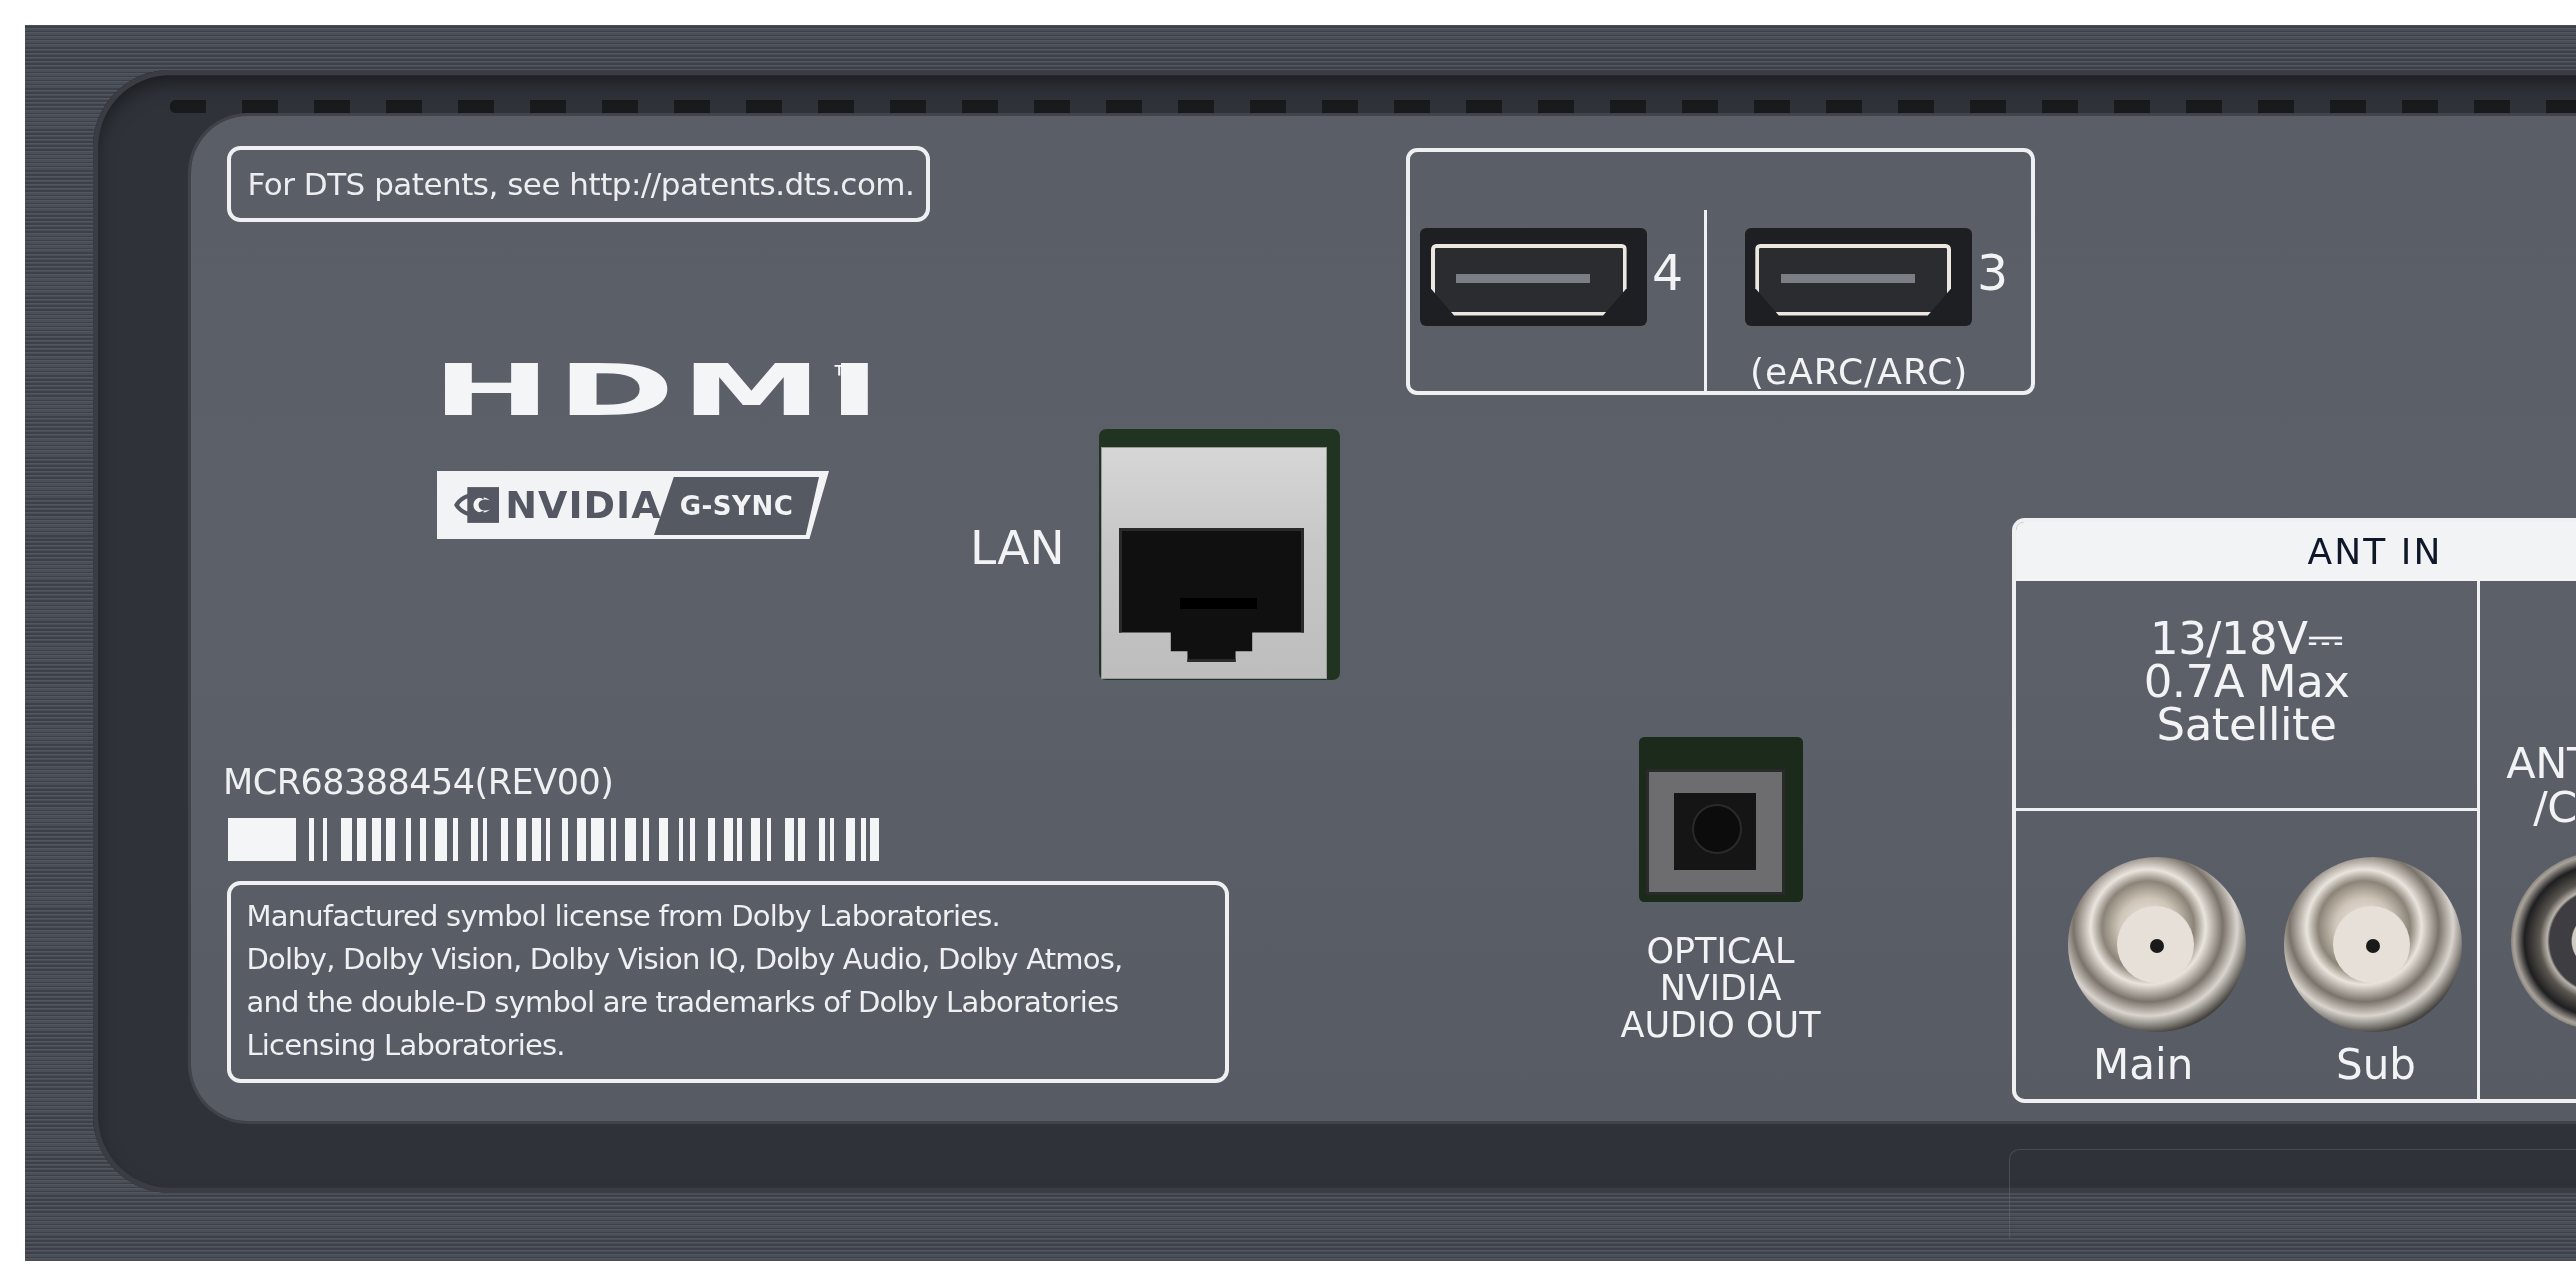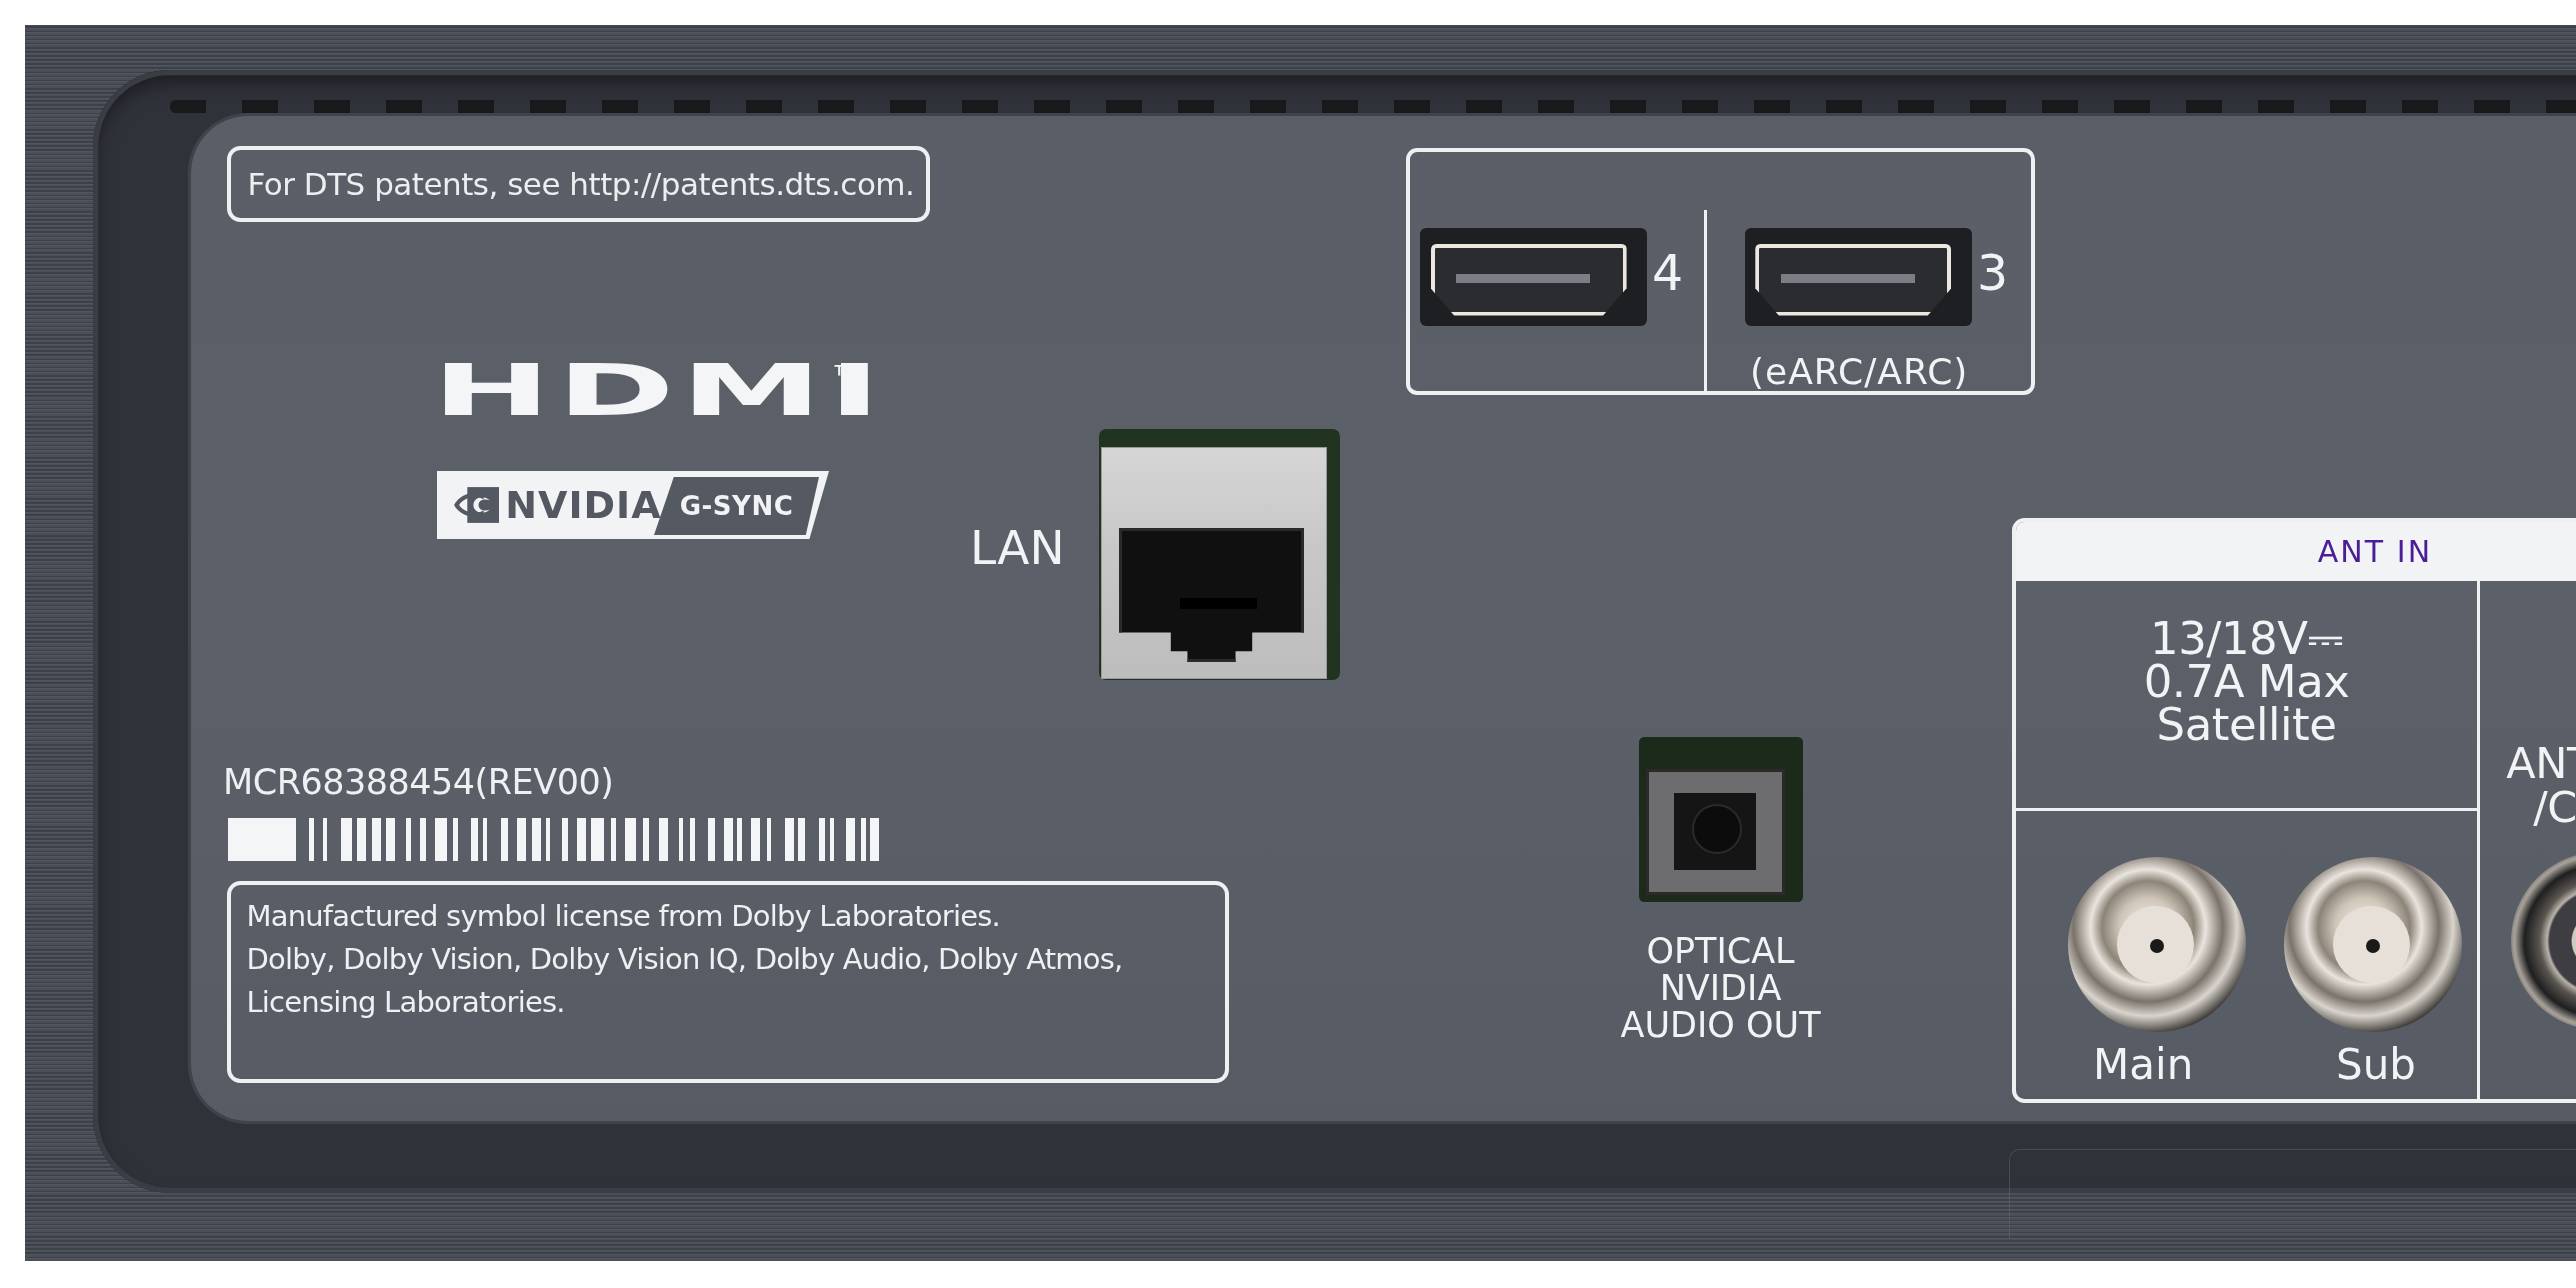--- a/index.html
+++ b/index.html
@@ -81,21 +81,21 @@
   
   .opt-housing { left: 1639px; top: 737px; width: 164px; height: 165px; background: #1c2a1c; border-radius: 5.2px; }
   .opt-body { left: 1646px; top: 769px; width: 139px; height: 126px; background: #6d6d70; border: 3.1px solid #2a2a2a; box-sizing: border-box; }
   .opt-hole { left: 1674px; top: 793px; width: 82px; height: 77px; background: #151515; }
   .opt-lens { left: 1692px; top: 804px; width: 46px; height: 46px; background: #0c0c0c; border-radius: 50%; border: 2.1px solid #2a2a2a; }
   .opt-label { left: 1597px; top: 933px; width: 247px; text-align: center; font-size: 35px; line-height: 37px; color: #f2f3f4; }
 
   
   .ant-group { left: 2012px; top: 518px; width: 726px; height: 585px; border: 4.1px solid #eef0f2; border-radius: 12.4px; box-sizing: border-box; overflow: hidden; }
   .ant-header { position: absolute; left: 0; top: 0; width: 100%; height: 59px; background: #f2f3f5; display: flex; align-items: center; justify-content: center; }
-  .ant-title { font-size: 30px; color: #4c1d95; letter-spacing: 2.1px; }
+  .ant-title { font-size: 36px; color: #0f172a; letter-spacing: 2.1px; }
   .ant-vdivider { position: absolute; left: 461px; top: 59px; width: 3.1px; height: 526px; background: #eef0f2; }
   .ant-hdivider { position: absolute; left: 0; top: 286px; width: 461px; height: 3.1px; background: #eef0f2; }
   .sat-spec { position: absolute; left: 0; top: 95px; width: 461px; text-align: center; font-size: 45px; line-height: 43px; color: #f2f3f4; letter-spacing: -0.5px; }
   .antcable { position: absolute; left: 464px; top: 219px; width: 258px; text-align: center; font-size: 43px; line-height: 44px; color: #f2f3f4; letter-spacing: -0.5px; }
   .coax { position: absolute; width: 178px; height: 175px; border-radius: 50%; background: radial-gradient(circle at 45% 40%, #f5f1ea 0%, #cfc6b9 20%, #8c8478 32%, #e9e4dd 40%, #7a736b 52%, #d9d4cd 62%, #3a3733 75%, #1e1d1b 100%); }
   .coax-inner { position: absolute; left: 49px; top: 49px; width: 77px; height: 77px; border-radius: 50%; background: #e6e0d8; }
   .coax-pin { position: absolute; left: 82px; top: 82px; width: 14.4px; height: 14.4px; border-radius: 50%; background: #1a1a1a; }
   .iec { position: absolute; width: 178px; height: 178px; border-radius: 50%; background: radial-gradient(circle at 50% 50%, #4a4a4e 0%, #4a4a4e 18%, #cfcac2 19%, #cfcac2 22%, #3e3e42 23%, #3e3e42 40%, #b9b3aa 42%, #5a5650 48%, #1f1f21 60%, #a8a29a 68%, #2a2927 80%, #8f8a83 90%, #222 100%); }
   .coax-label { position: absolute; font-size: 42px; color: #f2f3f4; }
 </style>
@@ -204,20 +204,21 @@
     <span style="width: 0.946372%; background: transparent;"></span>
     <span style="width: 0.630915%; background: rgb(244, 245, 246);"></span>
     <span style="width: 0.630915%; background: transparent;"></span>
     <span style="width: 1.26183%; background: rgb(244, 245, 246);"></span>
     <span style="width: 8.83281%; background: transparent;"></span>
   </div>
 
 <div class="abs outline-box dolby-box">
   <div class="dolby-line">Manufactured symbol license from Dolby Laboratories.</div>
   <div class="dolby-line">Dolby, Dolby Vision, Dolby Vision IQ, Dolby Audio, Dolby Atmos,</div>
+  <div class="dolby-line">and the double-D symbol are trademarks of Dolby Laboratories</div>
   <div class="dolby-line">Licensing Laboratories.</div>
 </div>
 
 <div class="abs lan-label">LAN</div>
 <div class="abs lan-housing"></div>
 <div class="abs lan-shield"></div>
 <div class="abs lan-socket"></div>
 <div class="abs lan-slot"></div>
 
 <div class="abs hdmi-group">

